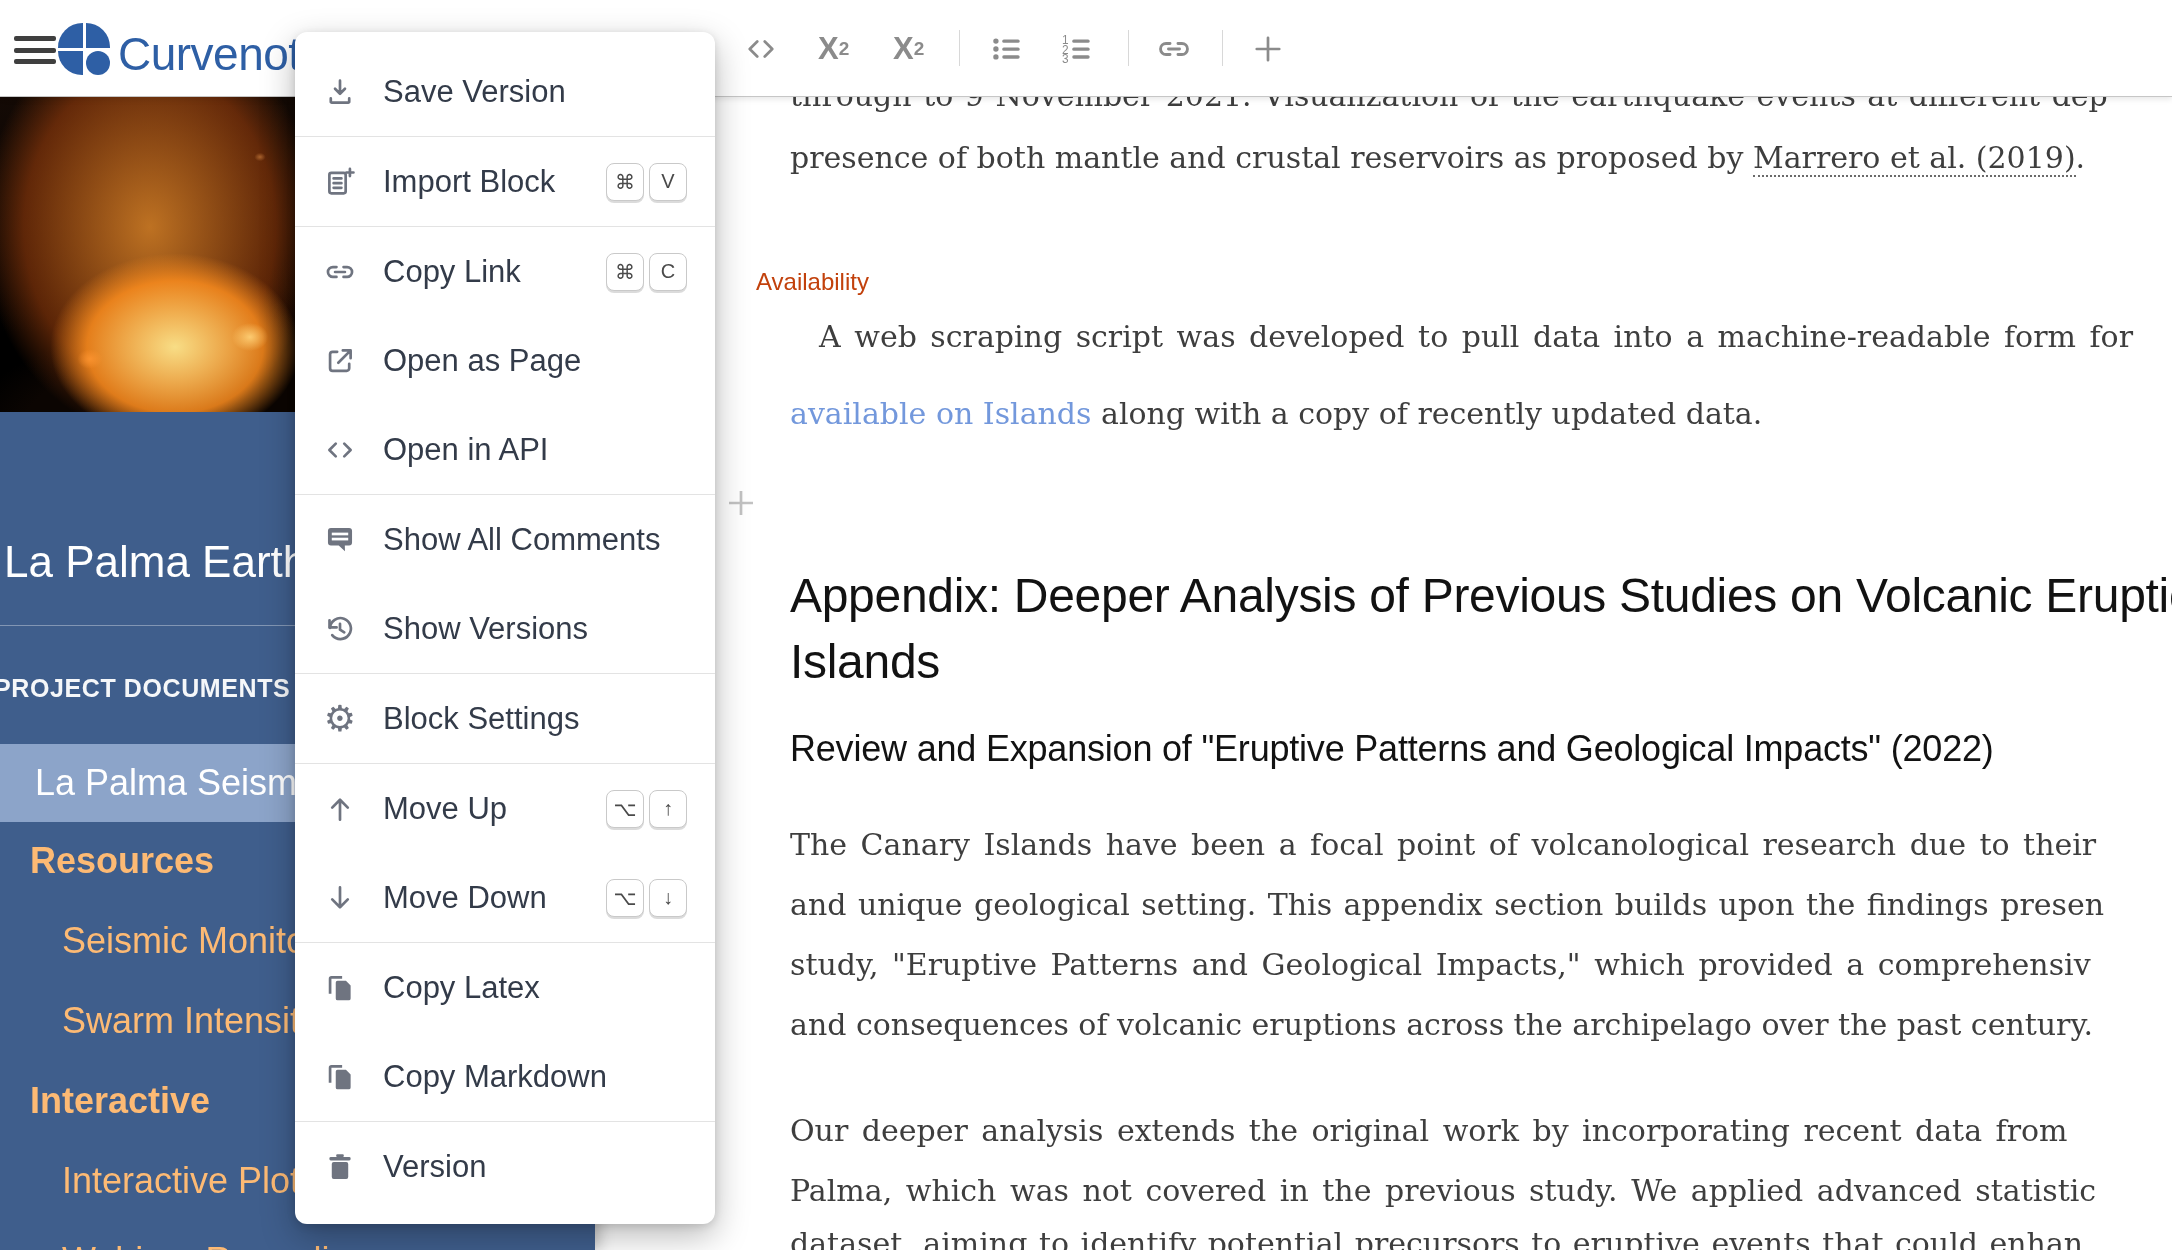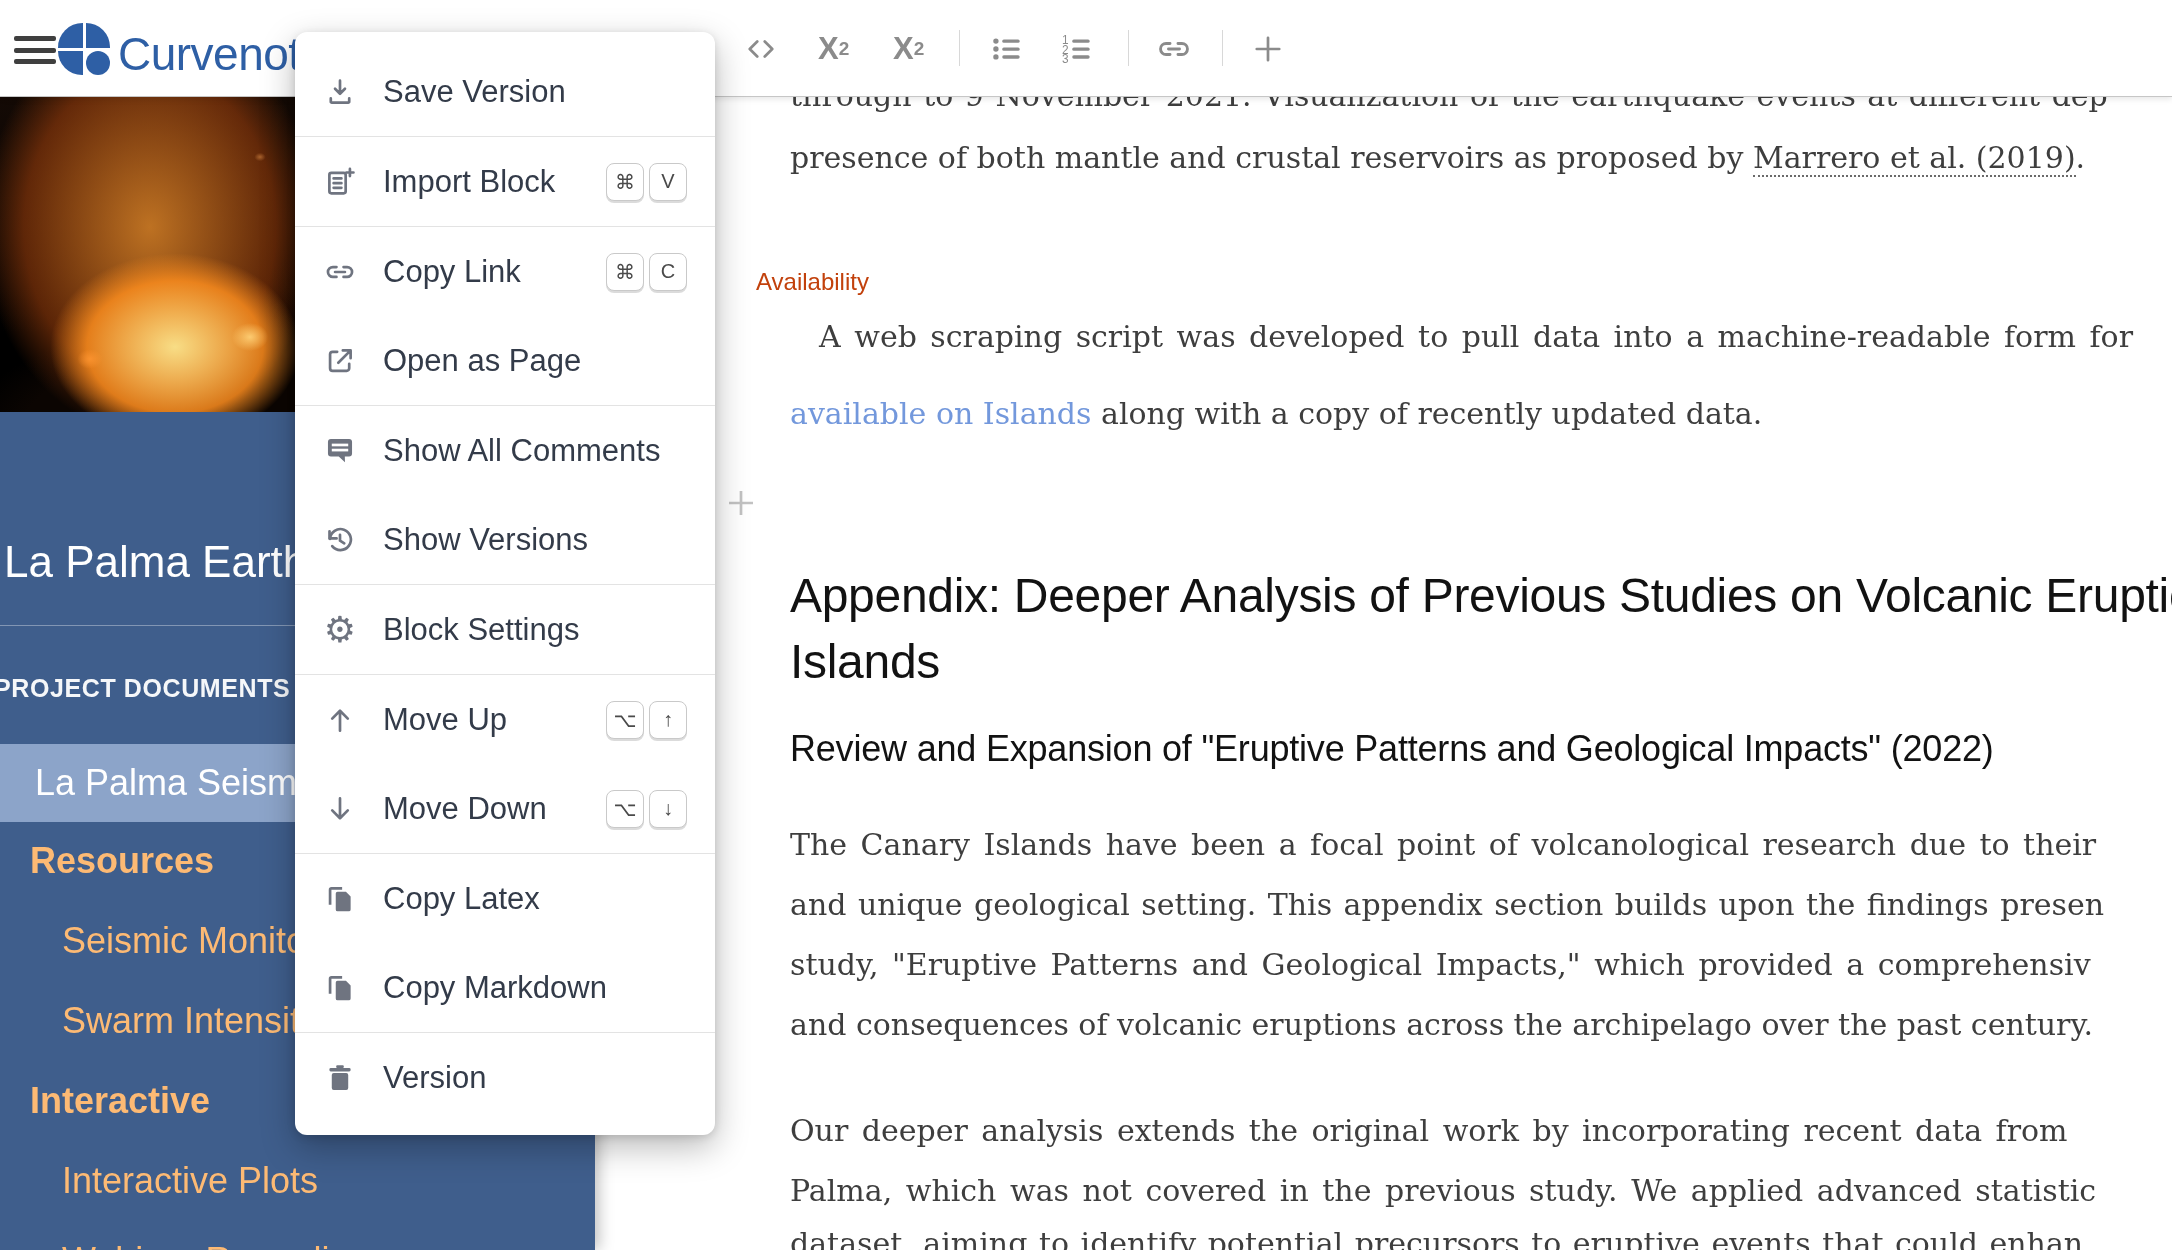--- a/index.html
+++ b/index.html
@@ -229,20 +229,28 @@
 
   <div class="mi">
     <span class="ic">
       <svg width="34" height="34" viewBox="0 0 24 24" fill="none" stroke="currentColor" stroke-width="1.9" stroke-linecap="round" stroke-linejoin="round">
           <path d="M10 5.5H6.8A1.8 1.8 0 0 0 5 7.3v9.9A1.8 1.8 0 0 0 6.8 19h9.9a1.8 1.8 0 0 0 1.8-1.8V14M14 4.5h5.5V10M19 5 10.8 13.2"></path>
         </svg>
     </span>
     <span class="lbl">Open as Page</span>
   </div>
 
+  <div class="mi">
+    <span class="ic">
+      <svg width="34" height="34" viewBox="0 0 24 24" fill="none" stroke="currentColor" stroke-width="1.9" stroke-linecap="round" stroke-linejoin="round">
+          <path d="M9 7.5 4.5 12 9 16.5M15 7.5 19.5 12 15 16.5"></path>
+        </svg>
+    </span>
+    <span class="lbl">Open in API</span>
+  </div>
   <div class="msep"></div>
 
   <div class="mi">
     <span class="ic">
       <svg width="34" height="34" viewBox="0 0 24 24">
           <path fill="currentColor" d="M3.5 5.6A2.1 2.1 0 0 1 5.6 3.5h12.8a2.1 2.1 0 0 1 2.1 2.1v8.1a2.1 2.1 0 0 1-2.1 2.1h-3l.1 4.2-4.4-4.2H5.6a2.1 2.1 0 0 1-2.1-2.1z"></path>
           <rect x="6.2" y="6.8" width="11.6" height="1.9" fill="#fff"></rect>
           <rect x="6.2" y="10.4" width="11.6" height="1.9" fill="#fff"></rect>
         </svg>
     </span>

